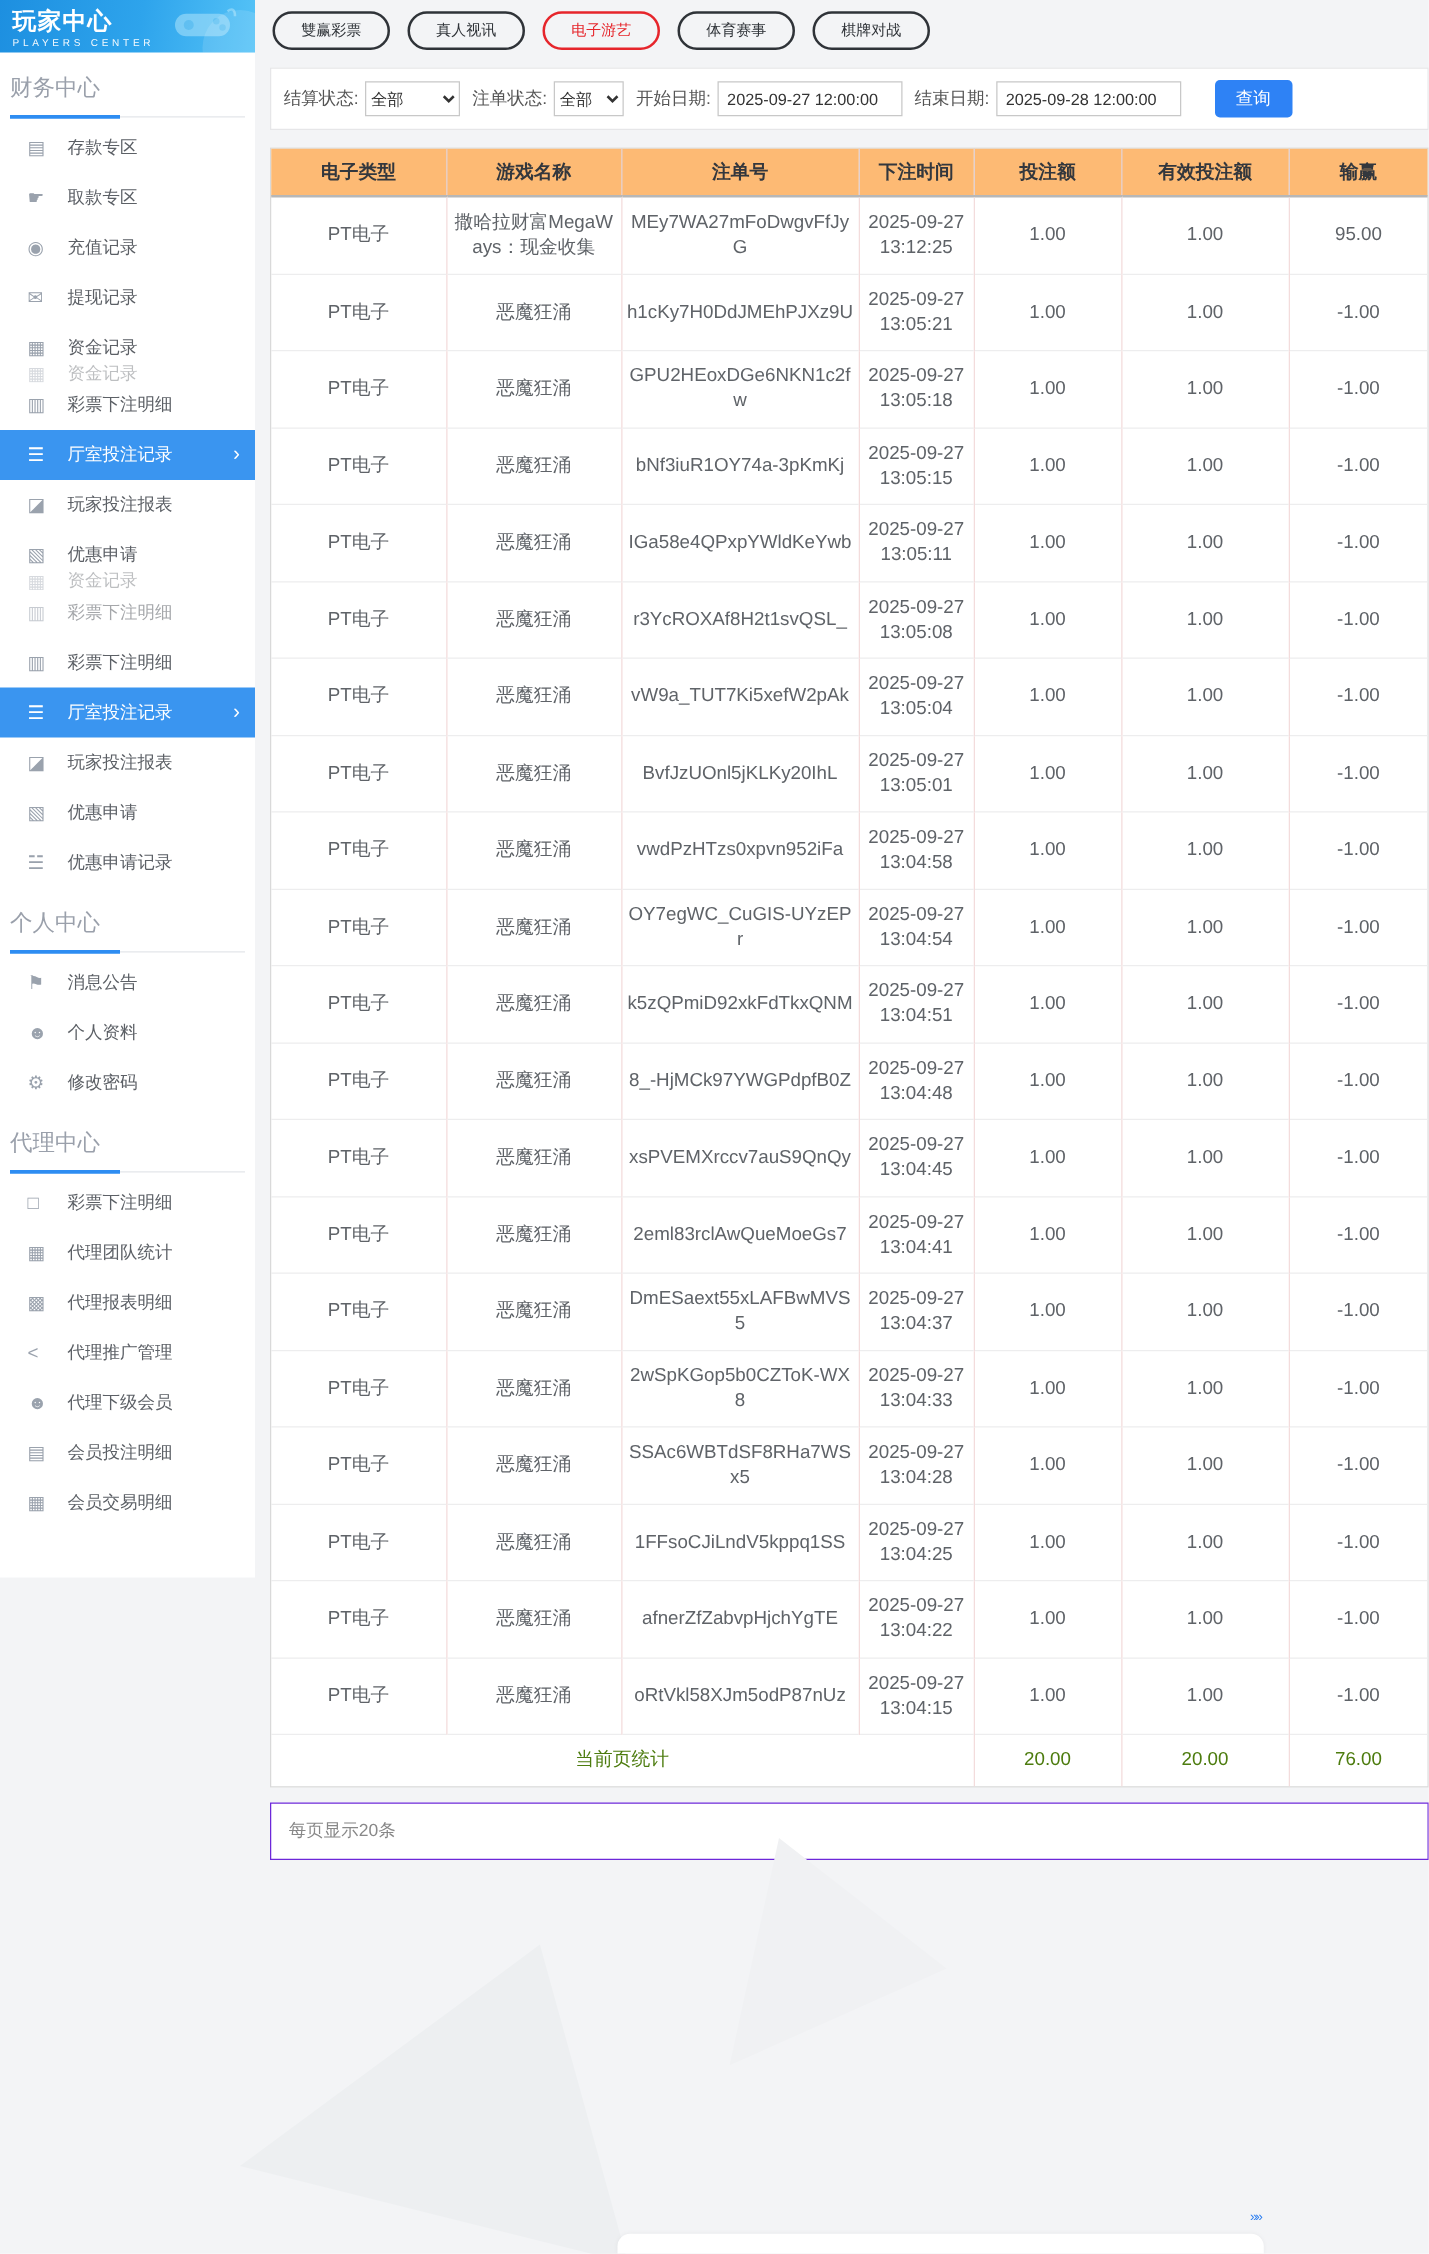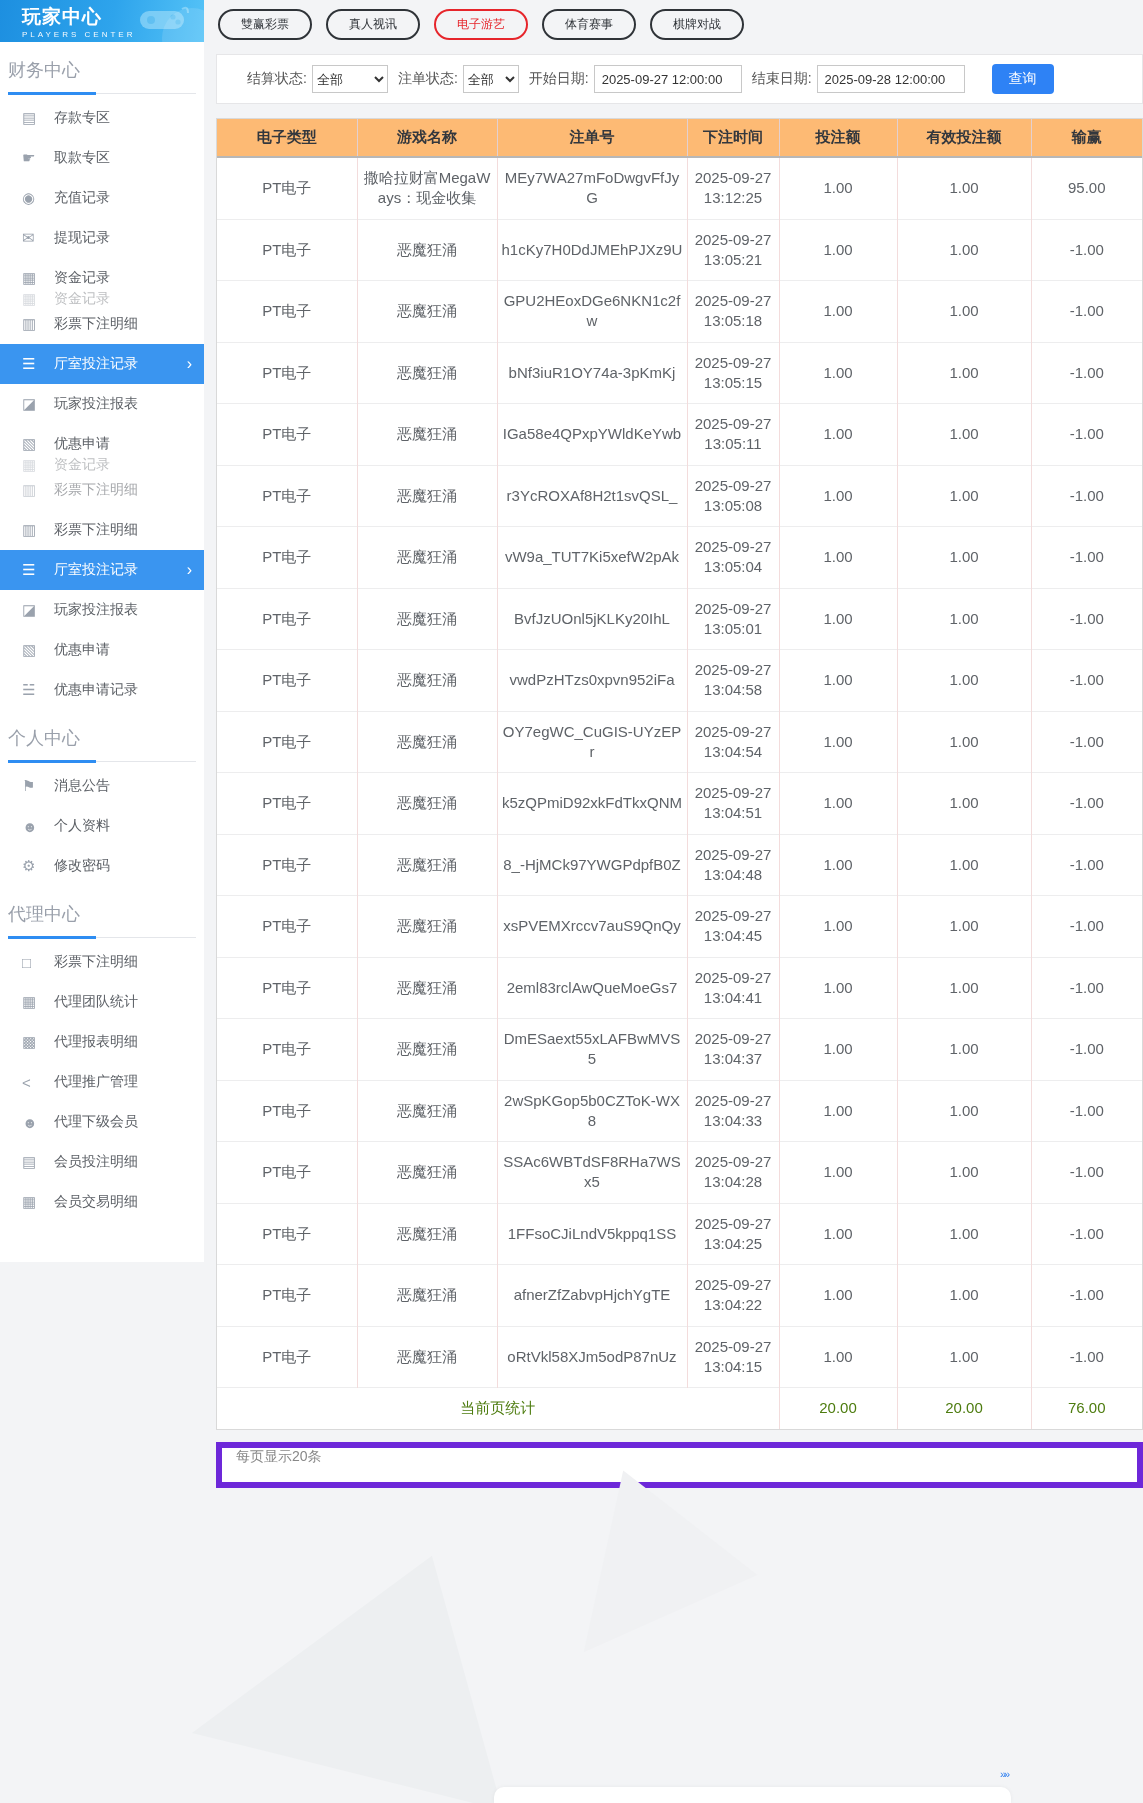--- a/index.html
+++ b/index.html
@@ -8,21 +8,21 @@
     position:relative; overflow:hidden;
     background:#f3f4f6;
     font-family:"Liberation Sans", sans-serif;
     color:#333;
   }
   .app { display:flex; width:100%; height:100%; align-items:flex-start; }
 
   
   .sidebar { width:204px; flex:0 0 204px; background:#ffffff; height:1262px; }
   .side-header {
-    height:42px; position:relative; overflow:hidden; padding:4px 0 0 22px;
+    height:42px; position:relative; overflow:hidden; padding:4px 0 0 10px;
     background:linear-gradient(100deg,#1d8fe0 0%,#2ea4ec 55%,#55c3f7 100%);
     color:#fff;
   }
   .side-header .t { font-size:19px; font-weight:bold; letter-spacing:1px; }
   .side-header .s { font-size:8px; letter-spacing:3px; opacity:.95; }
   .side-header::after{
     content:""; position:absolute; right:-18px; bottom:-26px; width:60px; height:60px;
     border-radius:50%; background:rgba(255,255,255,.12);
   }
   .gamepad { position:absolute; right:14px; top:5px; opacity:.55; }
@@ -50,21 +50,21 @@
   .pills { display:flex; gap:14px; padding:9px 0 7px 2px; }
   .pill {
     border:2px solid #2f3338; border-radius:17px; padding:5px 21px;
     font-size:12px; color:#2f3338; background:transparent; cursor:pointer;
     font-family:"Liberation Sans", sans-serif;
   }
   .pill.active { color:#e6252b; border-color:#e6252b; }
 
   .filter-card {
     background:#fff; border:1px solid #e6e6e8; margin-top:7px;
-    padding:9px 28px; display:flex; align-items:center; font-size:14px; color:#555;
+    padding:9px 8px; display:flex; align-items:center; font-size:14px; color:#555;
   }
   .filter-card label { margin:0 5px 0 10px; }
   .filter-card label:first-child { margin-left:2px; }
   .filter-card select {
     height:28px; border:1px solid #c8c8c8; background:#fff; font-size:13px; color:#333;
     font-family:"Liberation Sans", sans-serif;
   }
   .sel-settle { width:76px; }
   .sel-order  { width:56px; }
   .inp {
@@ -88,22 +88,22 @@
   th:first-child { border-left:none; }
   td {
     text-align:center; font-size:15px; color:#5f6368; padding:10px 4px;
     border-left:1px solid #f3dcdc; border-top:1px solid #ededee;
     word-break:break-all; line-height:1.35;
   }
   td:first-child { border-left:none; }
   tr.sum td { height:41px; padding:6px 4px; color:#4d7c0f; }
 
   .pager {
-    margin-top:12px; background:#fff; border:6px solid #6d28d9; height:46px;
-    display:flex; padding:0 14px; font-size:14px; color:#888;
+    margin-top:12px; background:#fff; border:1px solid #6d28d9; height:46px;
+    display:flex; align-items:center; padding:0 14px; font-size:14px; color:#888;
     overflow:hidden;
   }
   .pager-right { margin-left:auto; display:flex; align-items:center; gap:9px; white-space:nowrap; margin-right:-10px; }
   .plink { color:#2e7ff0; cursor:pointer; text-decoration:none; }
   .pnum  { color:#2e7ff0; cursor:pointer; }
   .pnum.cur { background:#b3c6e6; }
   .pellip { color:#888; }
   .jump-input { width:28px; height:24px; border:1px solid #2e7ff0; background:#fff; }
   .jump-txt { color:#555; }
 

